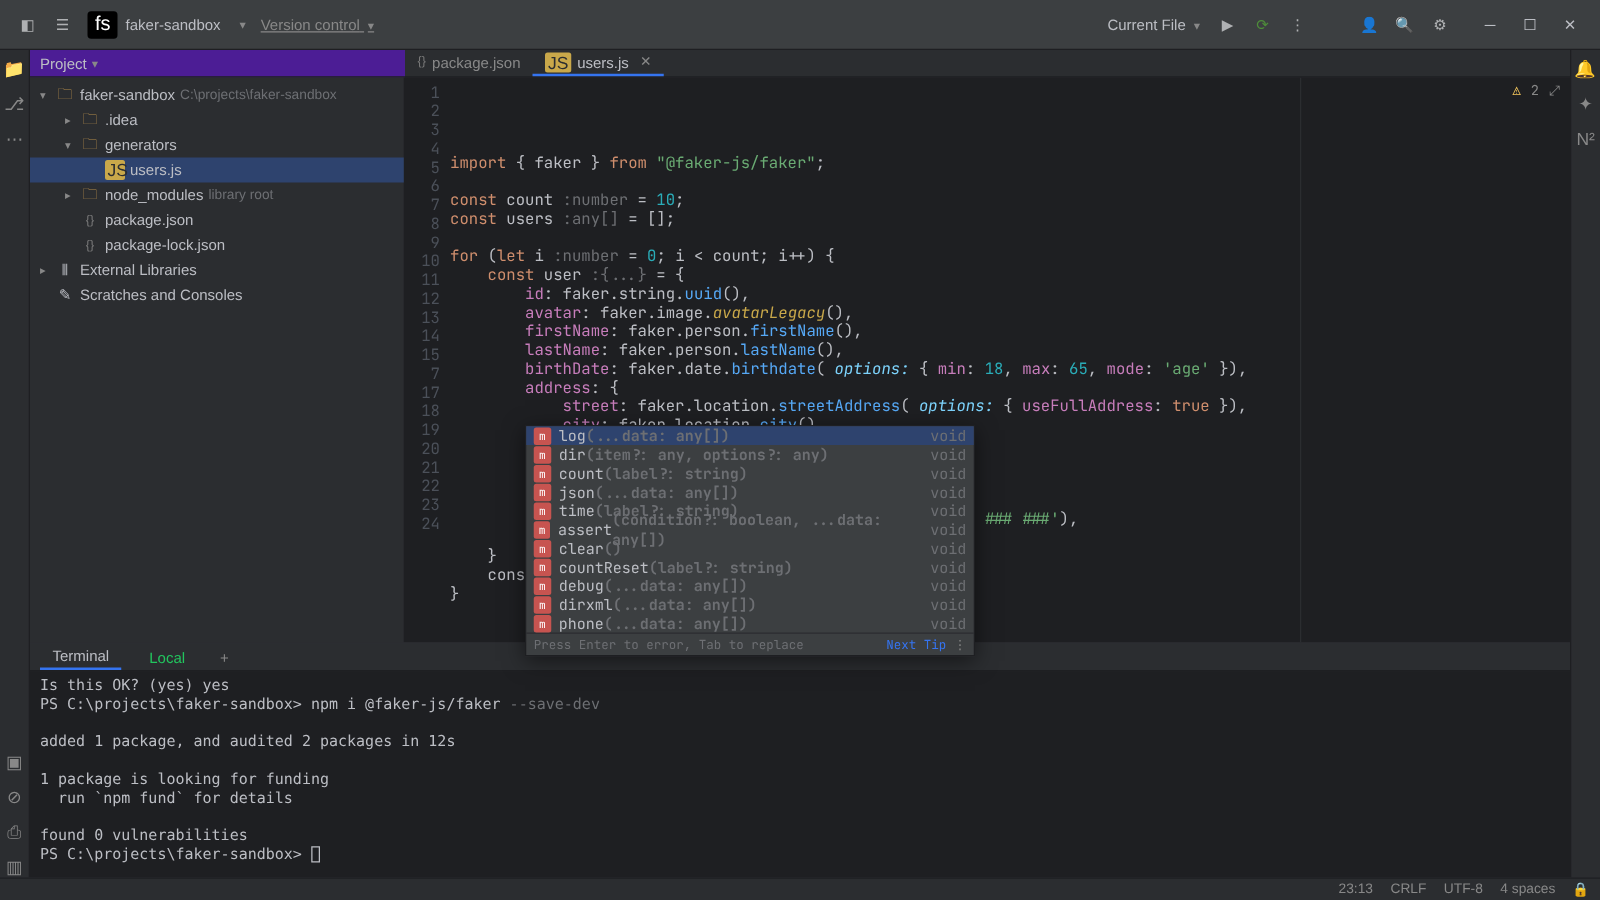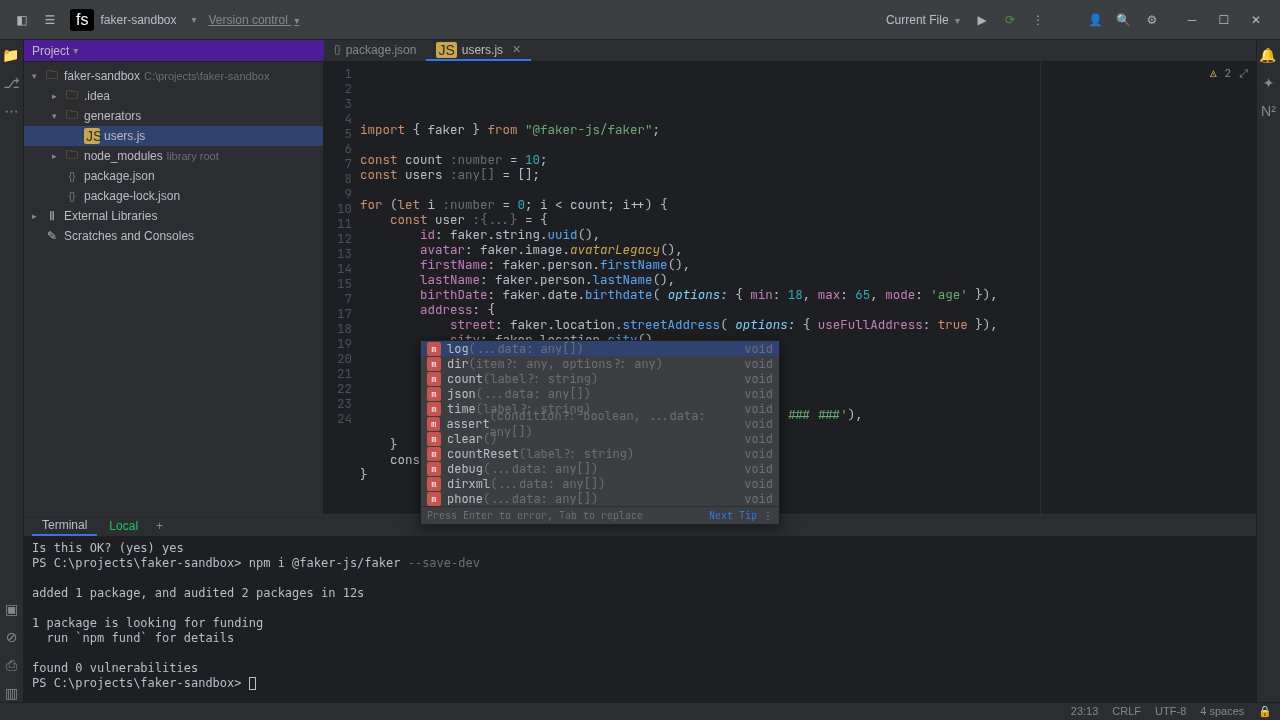--- a/index.html
+++ b/index.html
@@ -107,32 +107,32 @@
   position: absolute; left: 420px; top: 340px; width: 360px;
   background: #3c3f41; border: 1px solid #1e1f22;
   box-shadow: 0 4px 16px rgba(0,0,0,0.5);
   font-family: 'JetBrains Mono', 'Consolas', monospace; font-size: 12px;
   z-index: 10;
 }
 .comp-row { display: flex; align-items: center; height: 15px; padding: 0 6px; }
 .comp-row.sel { background: #2e436e; }
 .comp-ic { width: 14px; height: 14px; border-radius: 2px; background: #c75450; color: #fff; font-size: 9px; display: flex; align-items: center; justify-content: center; margin-right: 6px; }
 .comp-name { color: #bcbec4; }
-.comp-sig { color: #6d6f73; }
+.comp-sig { color: #6d6f73; font-weight: bold; }
 .comp-ret { margin-left: auto; color: #6d6f73; }
 .comp-foot { display: flex; padding: 2px 6px; font-size: 10px; color: #6d6f73; border-top: 1px solid #2b2d30; }
 .comp-foot .link { color: #3574f0; margin-left: auto; }
 .comp-foot .dots { margin-left: 6px; color: #888; }
 
 .terminal-panel {
   position: absolute; left: 24px; right: 24px; bottom: 18px; height: 188px;
   background: #1e1f22; border-top: 1px solid #323438;
   display: flex; flex-direction: column;
 }
-.term-tabs { height: 22px; display: flex; align-items: center; padding-left: 8px; background: #2b2d30; border-bottom: 1px solid #1e1f22; gap: 2px; }
+.term-tabs { height: 22px; display: flex; align-items: center; padding-left: 8px; background: #2b2d30; border-bottom: 1px solid #1e1f22; gap: 12px; }
 .term-tab { padding: 2px 10px; color: #22c55e; cursor: pointer; }
 .term-tab.active { color: #bcbec4; border-bottom: 2px solid #3574f0; }
 .term-plus { padding: 0 6px; color: #888; cursor: pointer; }
 .term-body { flex: 1; padding: 4px 8px; font-family: 'Consolas', monospace; font-size: 12px; line-height: 15px; color: #bcbec4; white-space: pre; overflow: hidden; }
 .term-dim { color: #6d6f73; }
 .term-cursor { display: inline-block; width: 7px; height: 13px; border: 1px solid #bcbec4; vertical-align: text-bottom; }
 
 .statusbar {
   position: absolute; left: 0; right: 0; bottom: 0; height: 18px;
   background: #2b2d30; border-top: 1px solid #1e1f22;

